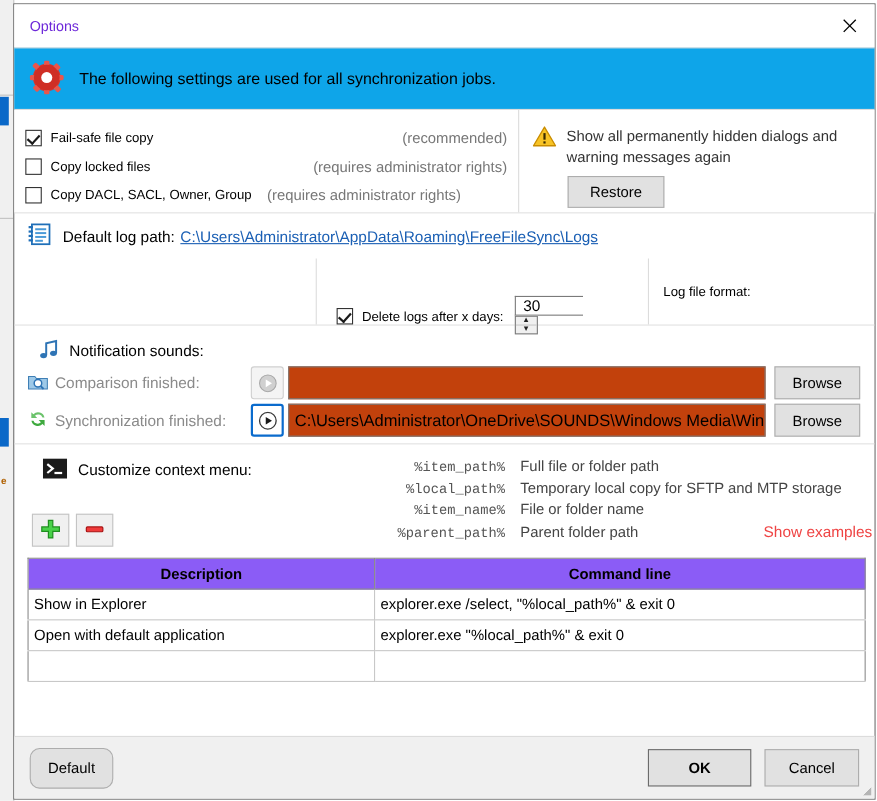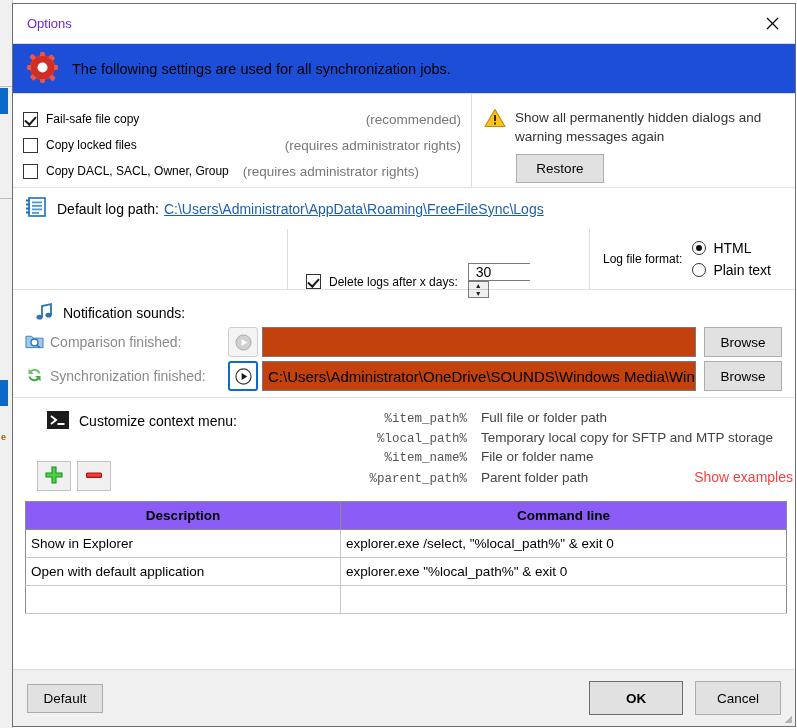--- a/index.html
+++ b/index.html
@@ -26,21 +26,21 @@
     display:flex;align-items:center;
   }
   #title-text{margin-left:14px;font-size:13px;color:#6d28d9;}
   #close-btn{
     position:absolute;right:0;top:0;width:46px;height:38px;
     display:flex;align-items:center;justify-content:center;
     font-size:17px;color:#000;line-height:1;cursor:default;
   }
 
   #header-band{
-    height:51px;background:#1d4ed8;border-top:1px solid #dcdcdc;border-bottom:1px solid #dcdcdc;
+    height:57px;background:#0ea5e9;border-top:1px solid #dcdcdc;border-bottom:1px solid #dcdcdc;
     display:flex;align-items:center;padding-left:14px;box-sizing:border-box;
   }
   #header-text{margin-left:14px;font-size:14.5px;color:#000;}
 
   .hr{height:1px;background:#e2e2e2;}
   .vr{width:1px;background:#dcdcdc;}
 
   
   #sec1{display:flex;height:93px;background:#fff;}
   #sec1-left{width:458px;padding:12px 0 0 10px;box-sizing:border-box;}
@@ -109,21 +109,21 @@
   .txtfield{
     height:30px;border:1px solid #7a7a7a;background:#c2410c;margin-left:4px;
     display:flex;align-items:center;padding-left:5px;font-size:15px;
     box-sizing:border-box;overflow:hidden;white-space:nowrap;
   }
   #sound1-field{width:434px;}
   #sound2-field{width:434px;}
   .browse{width:78px;height:30px;margin-left:8px;flex:none;}
 
   
-  #sec5{padding:10px 0 0 24px;box-sizing:border-box;}
+  #sec5{padding:10px 0 0 16px;box-sizing:border-box;}
   #ctx-head{display:flex;}
   #ctx-left{width:318px;}
   #ctx-title{display:flex;align-items:center;height:26px;}
   #ctx-title span{margin-left:10px;font-size:14px;}
   #addrem{display:flex;margin-top:27px;}
   .sqbtn{width:34px;height:30px;border:1px solid #c4c4c4;background:#f0f0f0;
          display:flex;align-items:center;justify-content:center;box-sizing:border-box;}
   .sqbtn+.sqbtn{margin-left:6px;}
   #ctx-vars{flex:1;padding-top:2px;}
   .varrow{display:flex;align-items:baseline;height:19.5px;}
@@ -147,21 +147,21 @@
   #ctx-table td:last-child{border-right:none;}
   .col-desc{width:312px;}
   .cellpad{padding-left:6px;}
 
   
   #footer{
     position:absolute;left:0;bottom:0;width:100%;height:57px;background:#f0f0f0;
     border-top:1px solid #dcdcdc;display:flex;align-items:center;box-sizing:border-box;
     padding:0 14px;
   }
-  #default-btn{width:76px;height:29px;}
+  #default-btn{width:76px;height:37px;border-radius:9px;}
   #ok-btn{width:94px;height:34px;font-weight:bold;margin-left:auto;border-color:#6c6c6c;}
   #cancel-btn{width:86px;height:34px;margin-left:12px;}
   #grip{position:absolute;right:3px;bottom:3px;width:9px;height:9px;
         background:
           linear-gradient(135deg,transparent 60%,#b5b5b5 60%);}
 </style>
 </head>
 <body>
 
 <div id="bg-window">
@@ -277,30 +277,20 @@
         <div class="spin-field">30</div>
         <div class="spin-btns">
           <div class="spin-b">▲</div>
           <div class="spin-b">▼</div>
         </div>
       </div>
     </div>
 
     <div id="sec3-right">
       <span class="cb-label">Log file format:</span>
-      <div class="radios">
-        <div class="radio-row">
-          <div class="radio sel"></div>
-          <span class="radio-label">HTML</span>
-        </div>
-        <div class="radio-row">
-          <div class="radio"></div>
-          <span class="radio-label">Plain text</span>
-        </div>
-      </div>
     </div>
   </div>
 
   <div class="hr"></div>
 
   <div id="sec4">
     <div id="sound-title">
       <span>
         <svg width="20" height="20" viewBox="0 0 20 20">
           <path d="M8 15V4l9-2v11" fill="none" stroke="#2e74b5" stroke-width="1.8"></path>

